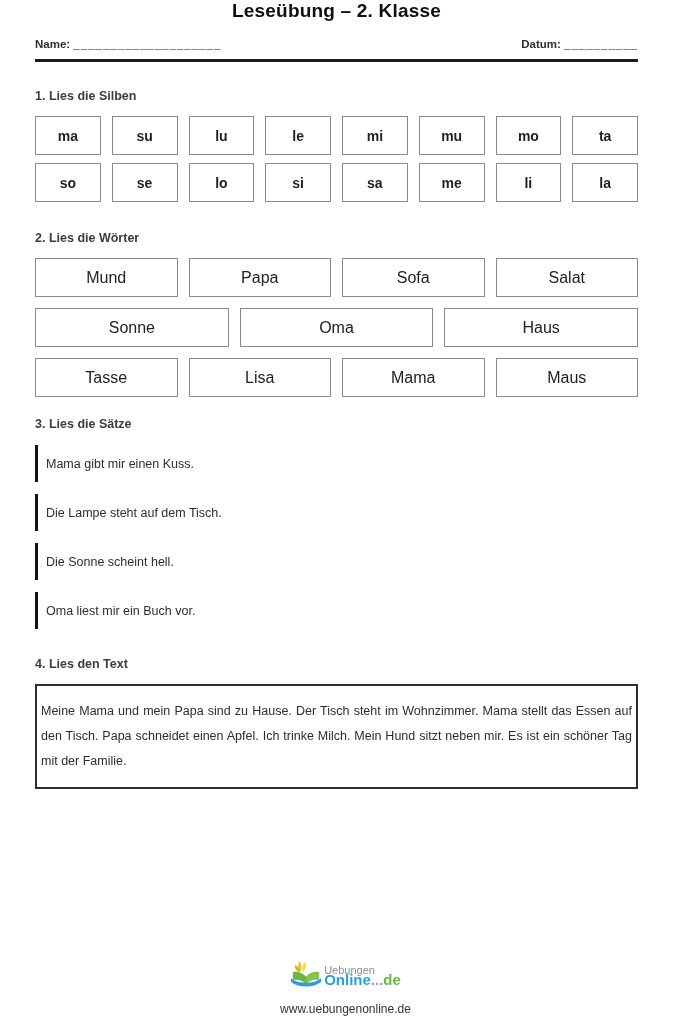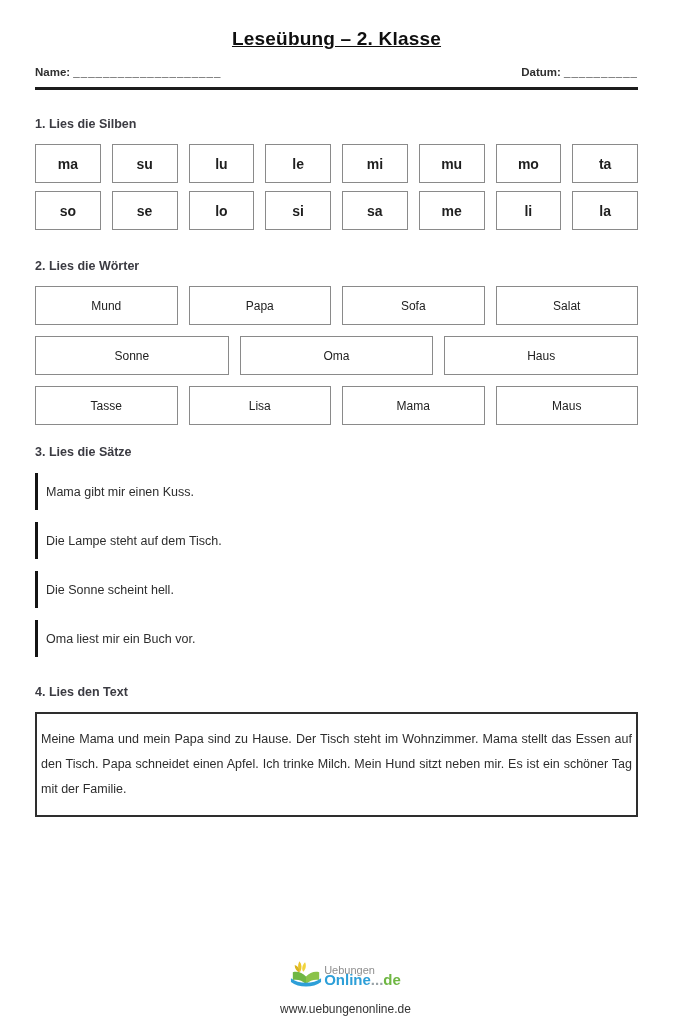--- a/index.html
+++ b/index.html
@@ -9,27 +9,25 @@
     position: relative;
     width: 683px;
     height: 1024px;
     margin: 0 auto;
     background: #ffffff;
     padding: 0 45px 0 35px;
     overflow: hidden;
     color: #2f2f2f;
   }
   .page-title {
-    margin-top: 28px;
     text-align: center;
     font-size: 19px;
     font-weight: bold;
     color: #0f0f0f;
     letter-spacing: 0.2px;
-    text-decoration: underline;
   }
   .header-row {
     display: flex;
     justify-content: space-between;
     align-items: flex-end;
     margin-top: 16px;
     font-size: 11.5px;
     font-weight: 600;
     color: #2f2f2f;
   }
@@ -55,21 +53,21 @@
   .cell {
     flex: 1;
     height: 39px;
     background: #ffffff;
     border: 1.5px solid #8a8a8a;
     display: flex;
     align-items: center;
     justify-content: center;
   }
   .syl-cell  { font-size: 14px; font-weight: bold; color: #1f1f1f; }
-  .word-cell { font-size: 12px; font-weight: 400; color: #222; }
+  .word-cell { font-size: 16px; font-weight: 400; color: #222; }
 
   .sentences { margin-top: 14px; display: flex; flex-direction: column; gap: 12px; }
   .sentence {
     border-left: 3px solid #141414;
     min-height: 37px;
     display: flex;
     align-items: center;
     padding-left: 8px;
     font-size: 12.5px;
     color: #2d2d2d;

